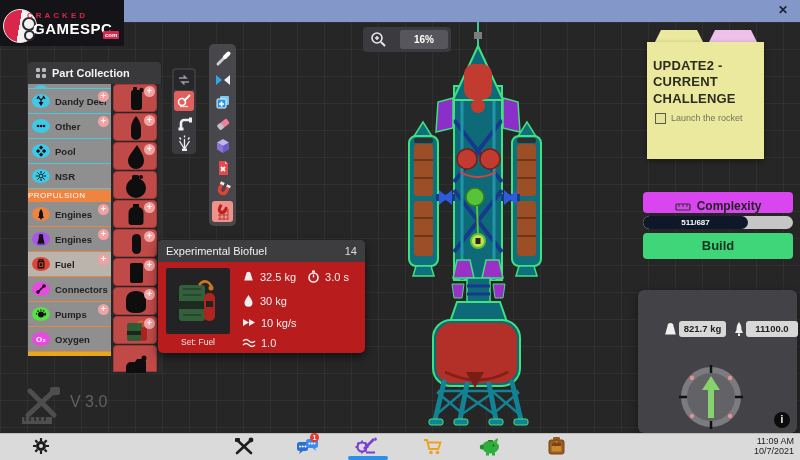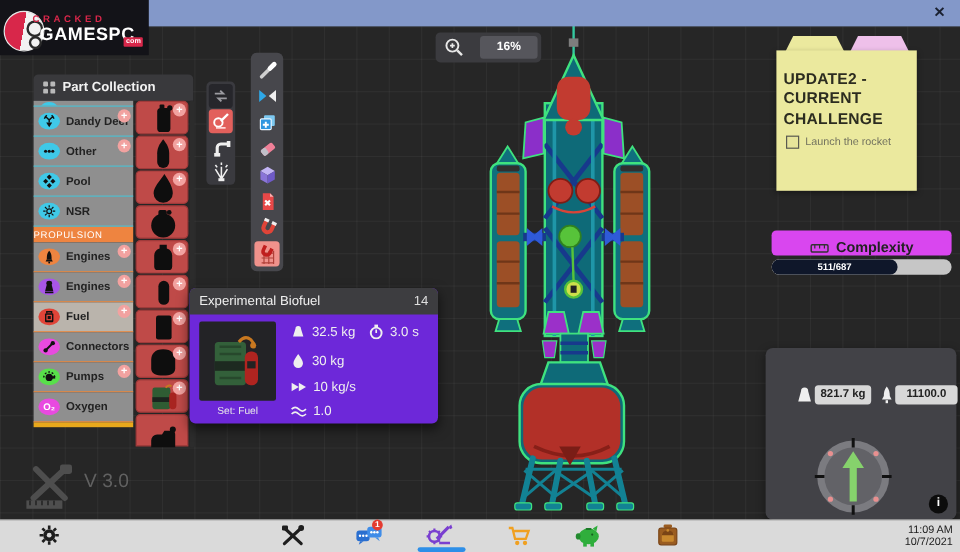--- a/index.html
+++ b/index.html
@@ -63,21 +63,21 @@
   .tile .addb{right:1px;top:1px}
   #pc-scroll{position:absolute;left:158px;top:84px;width:4px;height:289px;background:#2c2c2c;border-radius:2px;z-index:10}
 
   
   #tbA{position:absolute;left:172px;top:68px;width:24px;height:86px;background:#3a3a3f;border-radius:4px;z-index:11}
   #tbA .tbtn{position:absolute;left:2px;width:20px;height:20px;border-radius:3px;display:flex;align-items:center;justify-content:center;cursor:pointer}
   #tbB{position:absolute;left:209px;top:44px;width:27px;height:182px;background:#47474c;border-radius:5px;z-index:11}
   #tbB .tbtn{position:absolute;left:3px;width:21px;height:21px;border-radius:3px;display:flex;align-items:center;justify-content:center;cursor:pointer}
 
   
-  #tooltip{position:absolute;left:158px;top:240px;width:207px;height:113px;background:#6d28d9;border-radius:5px;box-shadow:0 4px 10px rgba(0,0,0,.55);z-index:30}
+  #tooltip{position:absolute;left:158px;top:240px;width:207px;height:113px;background:#b91c1c;border-radius:5px;box-shadow:0 4px 10px rgba(0,0,0,.55);z-index:30}
   #tt-head{height:22px;background:#3d3d40;border-radius:5px 5px 0 0;display:flex;align-items:center;justify-content:space-between;padding:0 8px}
   #tt-title{font-size:11px;color:#efefef}
   #tt-count{font-size:11px;color:#dedede}
   #tt-img{position:absolute;left:8px;top:28px;width:64px;height:66px;background:#232326;border-radius:2px;display:flex;align-items:center;justify-content:center}
   #tt-cap{position:absolute;left:8px;top:97px;width:64px;text-align:center;font-size:8.5px;color:#e8e8e8}
   .tt-row{position:absolute;left:84px;display:flex;align-items:center;gap:5px;color:#efefef;font-size:11px}
   .tt-row svg{flex:none}
 
   
   #cx{position:absolute;left:643px;top:192px;width:150px;z-index:15}
@@ -560,20 +560,21 @@
   <div id="cx-head">
     <svg width="16" height="12" viewBox="0 0 16 12">
         <rect x="1" y="3" width="14" height="6" rx="1" fill="none" stroke="#333" stroke-width="1.2"></rect>
         <path d="M4,3 v3 M8,3 v3 M12,3 v3" stroke="#333" stroke-width="1"></path>
       </svg>
     <span>Complexity</span>
   </div>
   <div id="cx-bar">
     <div id="cx-fill">511/687</div>
   </div>
+  <div id="cx-build">Build</div>
 </div>
 
 <div id="rp">
   <div class="rp-row" style="top:31px">
     <svg width="17" height="16" viewBox="0 0 17 16">
         <path d="M5.5,5 a3,3 0 0 1 6,0 l2.3,8.5 h-10.6 z" fill="#efefef"></path>
       </svg>
     <span class="rp-field" style="width:47px">821.7 kg</span>
     <svg width="14" height="16" viewBox="0 0 14 16" style="margin-left:6px">
         <path d="M7,1 C9,3.5 9.5,6 9.5,9 h-5 C4.5,6 5,3.5 7,1 z" fill="#efefef"></path>

